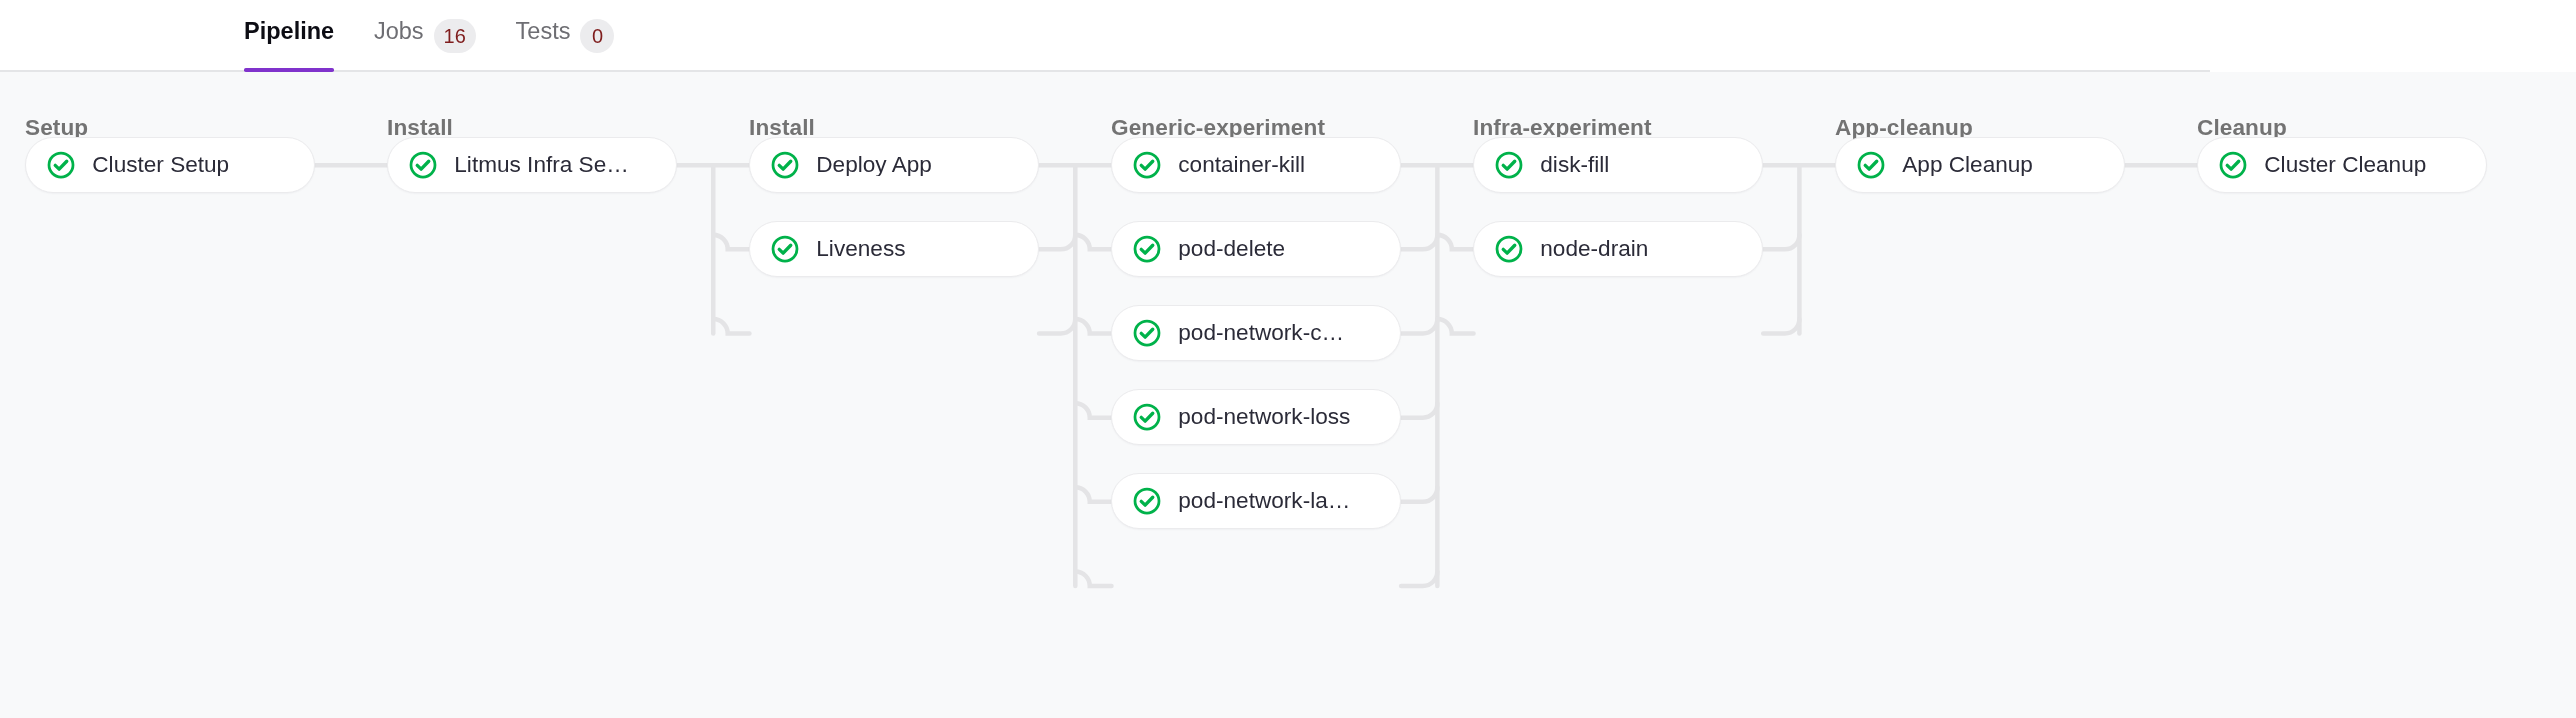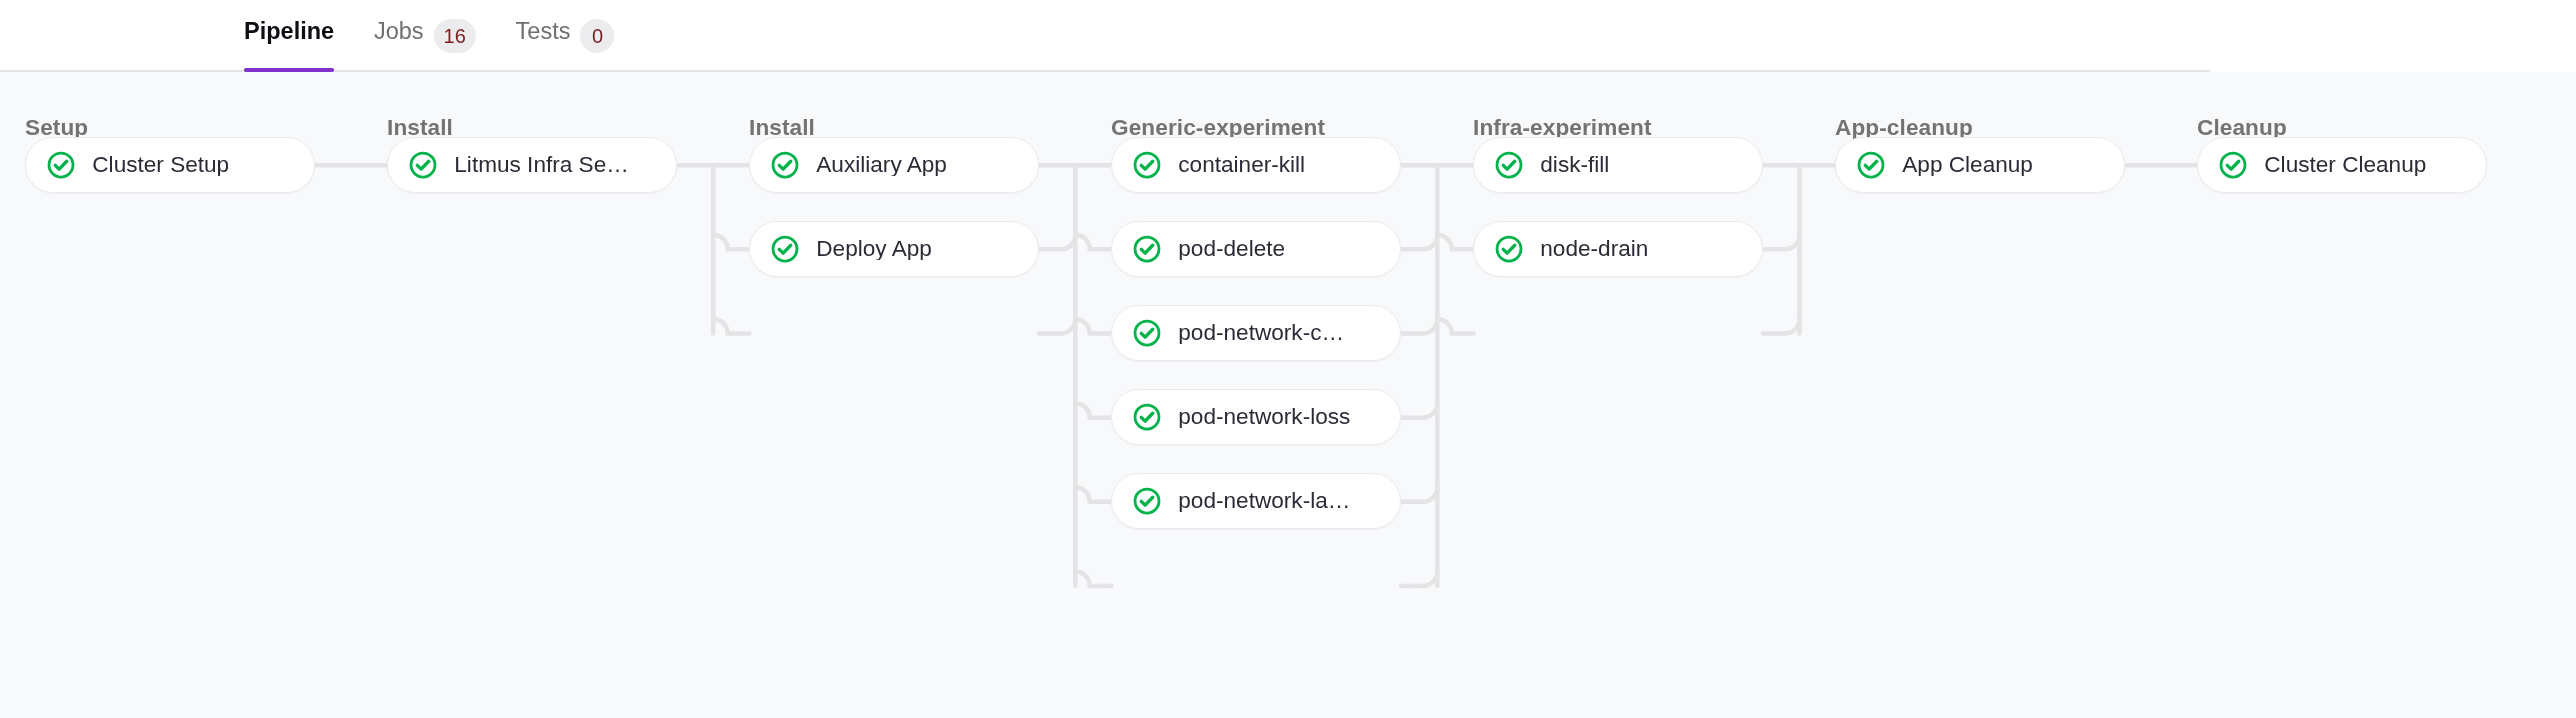--- a/index.html
+++ b/index.html
@@ -221,28 +221,28 @@
         </div>
       </div>
       <div class="stage" style="left: 724px;">
         <div class="stage-title">Install</div>
         <div class="nodes">
           <div class="node">
             <svg class="node-icon" viewBox="0 0 24 24">
               <circle cx="12" cy="12" r="9.6" fill="none" stroke="#00b24a" stroke-width="2.2"></circle>
               <path d="M7.4 12.3 L10.5 15.3 L16.6 9.0" fill="none" stroke="#00b24a" stroke-width="2.7" stroke-linecap="round" stroke-linejoin="round"></path>
             </svg>
-            <span class="node-label">Auxiliary App</span>
-          </div>
-          <div class="node">
-            <svg class="node-icon" viewBox="0 0 24 24">
-              <circle cx="12" cy="12" r="9.6" fill="none" stroke="#00b24a" stroke-width="2.2"></circle>
-              <path d="M7.4 12.3 L10.5 15.3 L16.6 9.0" fill="none" stroke="#00b24a" stroke-width="2.7" stroke-linecap="round" stroke-linejoin="round"></path>
-            </svg>
             <span class="node-label">Deploy App</span>
+          </div>
+          <div class="node">
+            <svg class="node-icon" viewBox="0 0 24 24">
+              <circle cx="12" cy="12" r="9.6" fill="none" stroke="#00b24a" stroke-width="2.2"></circle>
+              <path d="M7.4 12.3 L10.5 15.3 L16.6 9.0" fill="none" stroke="#00b24a" stroke-width="2.7" stroke-linecap="round" stroke-linejoin="round"></path>
+            </svg>
+            <span class="node-label">Liveness</span>
           </div>
         </div>
       </div>
       <div class="stage" style="left: 1086px;">
         <div class="stage-title">Generic-experiment</div>
         <div class="nodes">
           <div class="node">
             <svg class="node-icon" viewBox="0 0 24 24">
               <circle cx="12" cy="12" r="9.6" fill="none" stroke="#00b24a" stroke-width="2.2"></circle>
               <path d="M7.4 12.3 L10.5 15.3 L16.6 9.0" fill="none" stroke="#00b24a" stroke-width="2.7" stroke-linecap="round" stroke-linejoin="round"></path>

